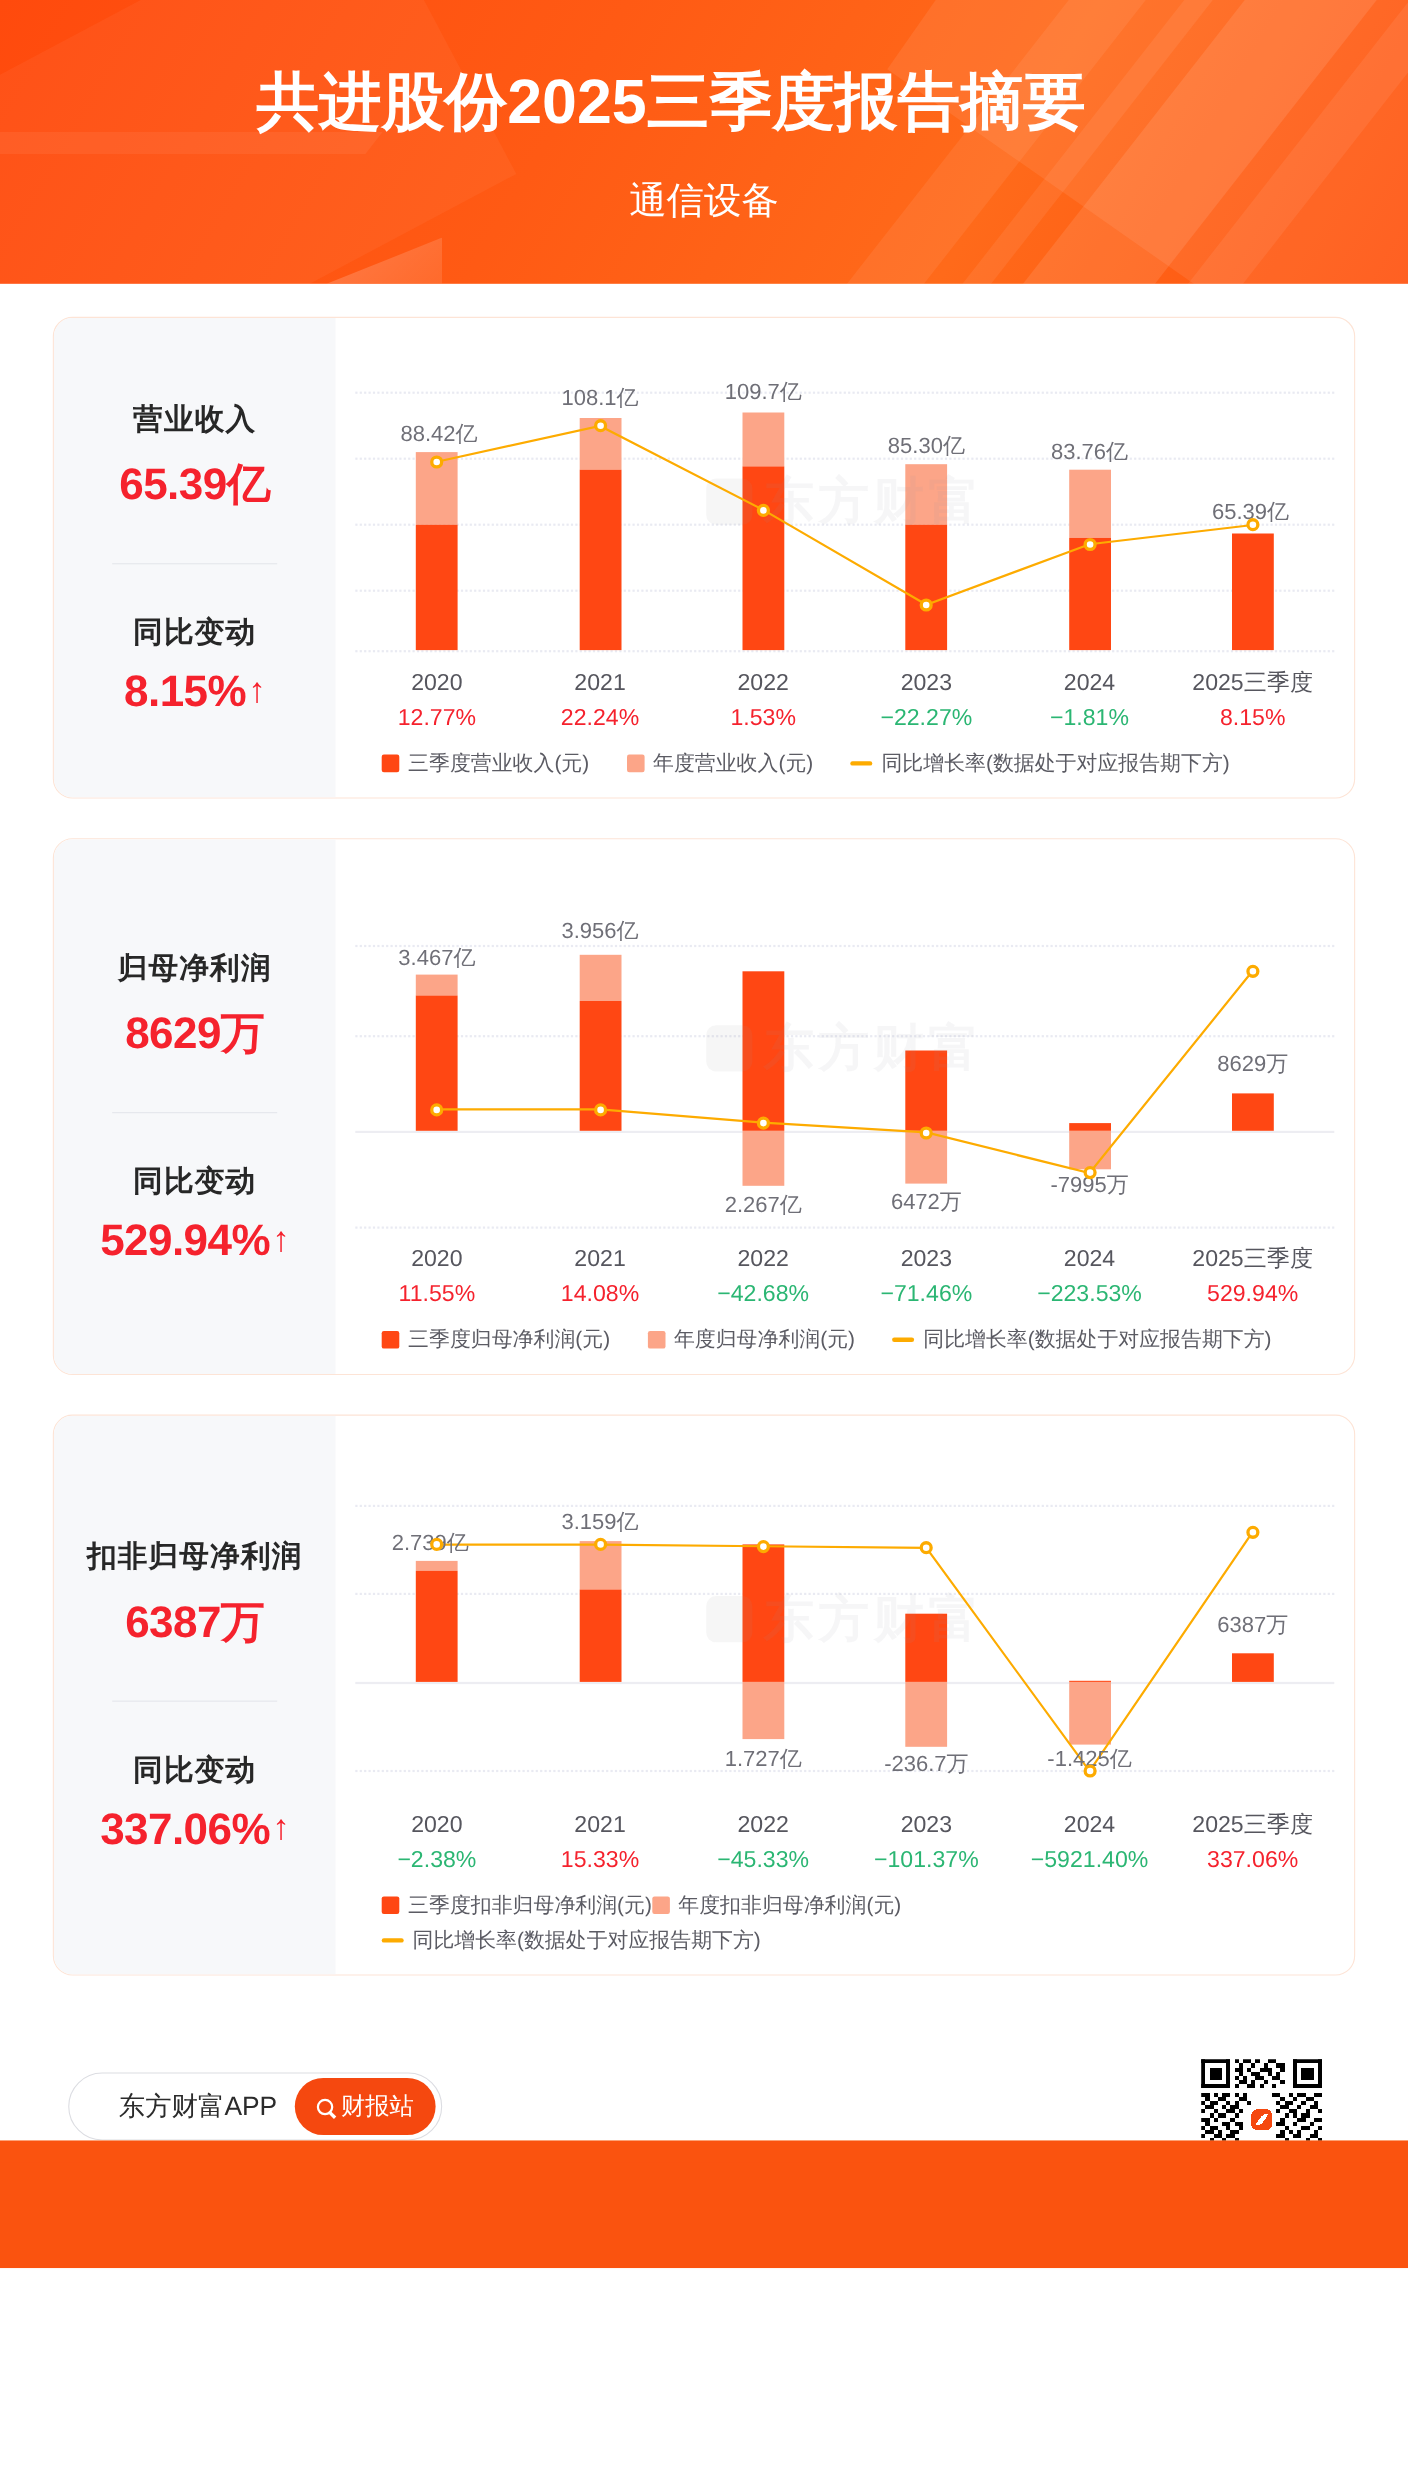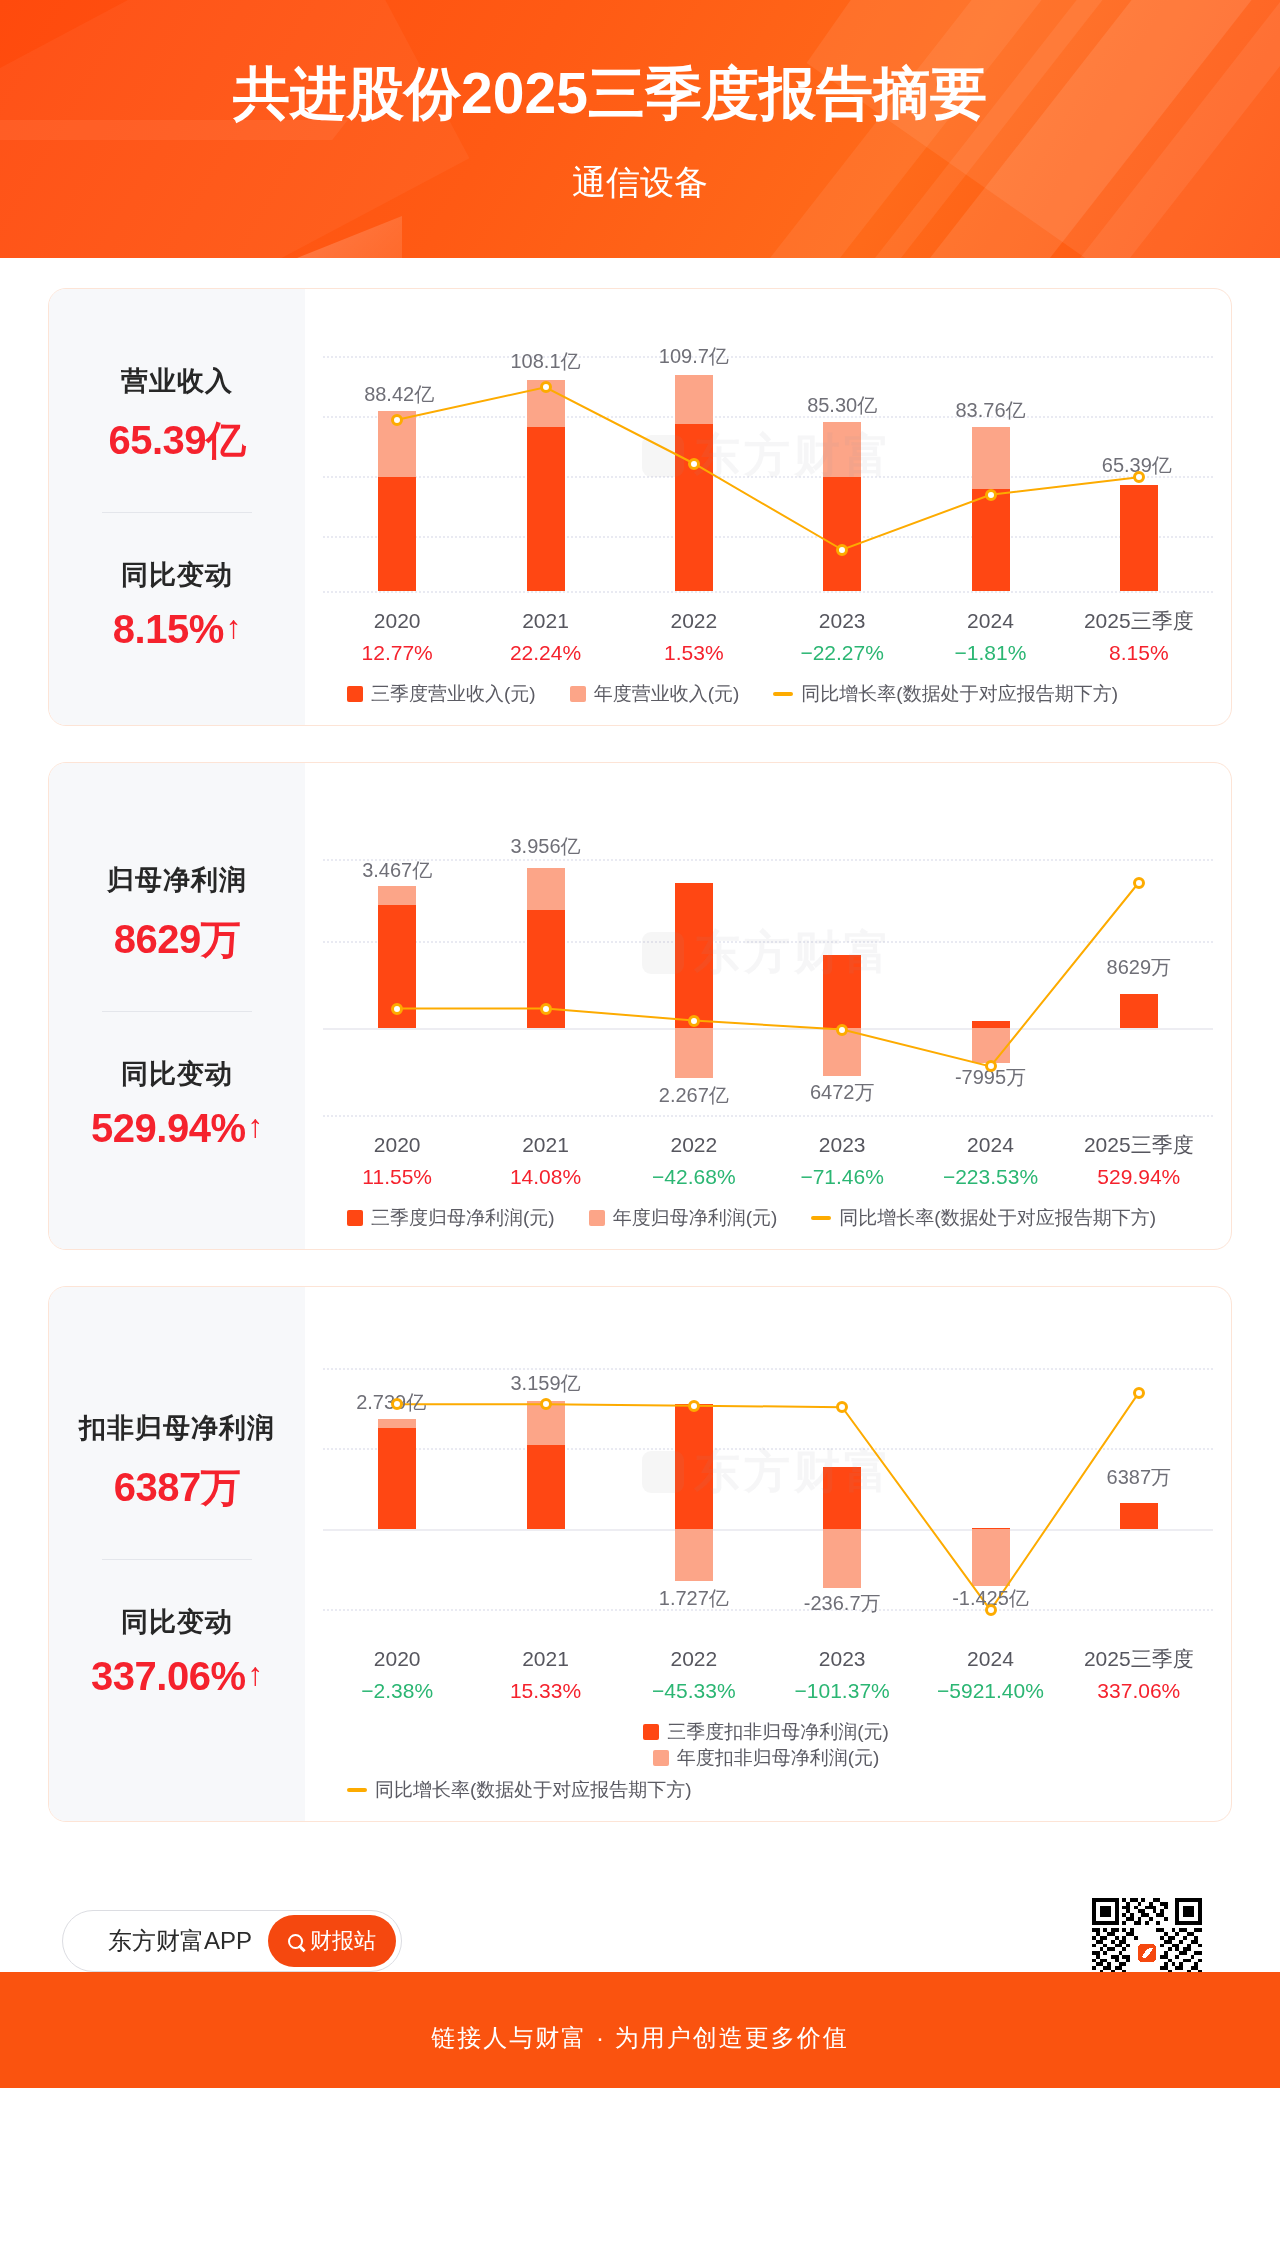--- a/index.html
+++ b/index.html
@@ -694,21 +694,21 @@
               <div class="axis-cell">
                 <div class="axis-year">2024</div>
                 <div class="axis-pct pct-neg">−5921.40%</div>
               </div>
               <div class="axis-cell">
                 <div class="axis-year">2025三季度</div>
                 <div class="axis-pct pct-pos">337.06%</div>
               </div>
             </div>
             <div class="legend-rows" style="padding-left: 42px;">
-              <div class="legend-row" style="justify-content:flex-start;padding-right:20px;flex-direction:column;">
+              <div class="legend-row" style="justify-content:flex-start;padding-right:20px;">
                 <span class="legend-item">
                   <i class="sw q"></i>
                   <span>三季度扣非归母净利润(元)</span>
                 </span>
                 <span class="legend-item">
                   <i class="sw y"></i>
                   <span>年度扣非归母净利润(元)</span>
                 </span>
               </div>
               <div class="legend-row">
@@ -930,15 +930,14 @@
         <path d="M13.1 15.6 Q14.6 12.8 16.1 13.1 Q15.2 15.0 13.9 15.9 Z" fill="#fff"></path>
       </svg>
     </div>
     <div class="qr-cap">扫码查看更多</div>
   </div>
 
   <div class="bottom-band">
     <div class="band-swoosh-lt"></div>
     <div class="band-swoosh"></div>
     <div class="band-orange"></div>
-    <div class="band-text">链接人与财富 · 为用户创造更多价值</div>
   </div>
 </div>
 
 </body></html>

